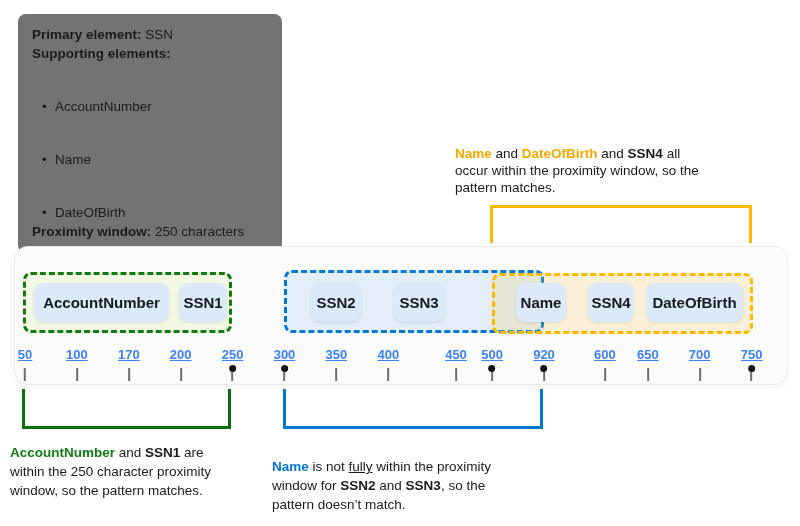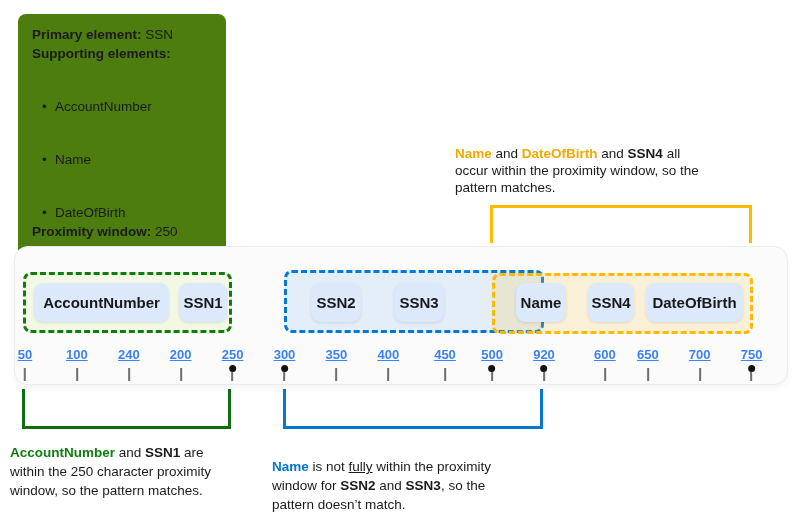--- a/index.html
+++ b/index.html
@@ -4,22 +4,22 @@
 <title>Proximity window diagram</title>
 <style>
   html,body{margin:0;padding:0;}
   body{
     width:800px;height:526px;position:relative;overflow:hidden;
     background:#ffffff;color:#1b1b1b;
     font-family:"Liberation Sans", sans-serif;
   }
   
   .info-box{
-    position:absolute;left:18px;top:14px;width:208px;box-sizing:border-box;
-    background:#4d7c0f;border-radius:8px;padding:11px 14px 12px;
+    position:absolute;left:18px;top:14px;width:264px;box-sizing:border-box;
+    background:#737373;border-radius:8px;padding:11px 14px 12px;
     font-size:13.5px;line-height:19px;
   }
   .info-box b{font-weight:700;}
   .info-list{margin:0;padding:0 0 0 10px;list-style:none;}
   .info-list li{line-height:19px;margin-top:34px;}
   .info-list .bullet{display:inline-block;width:13px;color:#1b1b1b;}
   
   .note{position:absolute;text-align:left;font-size:13.5px;}
   .note div{white-space:nowrap;}
   #note-top{left:455px;top:145px;width:335px;line-height:17px;}
@@ -107,21 +107,21 @@
   <div id="ruler">
       <div class="tick" style="left: 10px;">
         <span class="num">50</span>
         <span class="stem tall"></span>
       </div>
       <div class="tick" style="left: 61.9px;">
         <span class="num">100</span>
         <span class="stem tall"></span>
       </div>
       <div class="tick" style="left: 113.8px;">
-        <span class="num">240</span>
+        <span class="num">170</span>
         <span class="stem tall"></span>
       </div>
       <div class="tick" style="left: 165.7px;">
         <span class="num">200</span>
         <span class="stem tall"></span>
       </div>
       <div class="tick" style="left: 217.6px;">
         <span class="num">250</span>
         <span class="dot"></span>
         <span class="stem short"></span>
@@ -132,21 +132,21 @@
         <span class="stem short"></span>
       </div>
       <div class="tick" style="left: 321.4px; justify-content: center;">
         <span class="num">350</span>
         <span class="stem tall"></span>
       </div>
       <div class="tick" style="left: 373.3px;">
         <span class="num">400</span>
         <span class="stem tall"></span>
       </div>
-      <div class="tick" style="left: 430px; text-align: right;">
+      <div class="tick" style="left: 441px; text-align: right;">
         <span class="num">450</span>
         <span class="stem tall"></span>
       </div>
       <div class="tick" style="left: 477.1px;">
         <span class="num">500</span>
         <span class="dot"></span>
         <span class="stem short"></span>
       </div>
       <div class="tick" style="left: 529px;">
         <span class="num">920</span>

